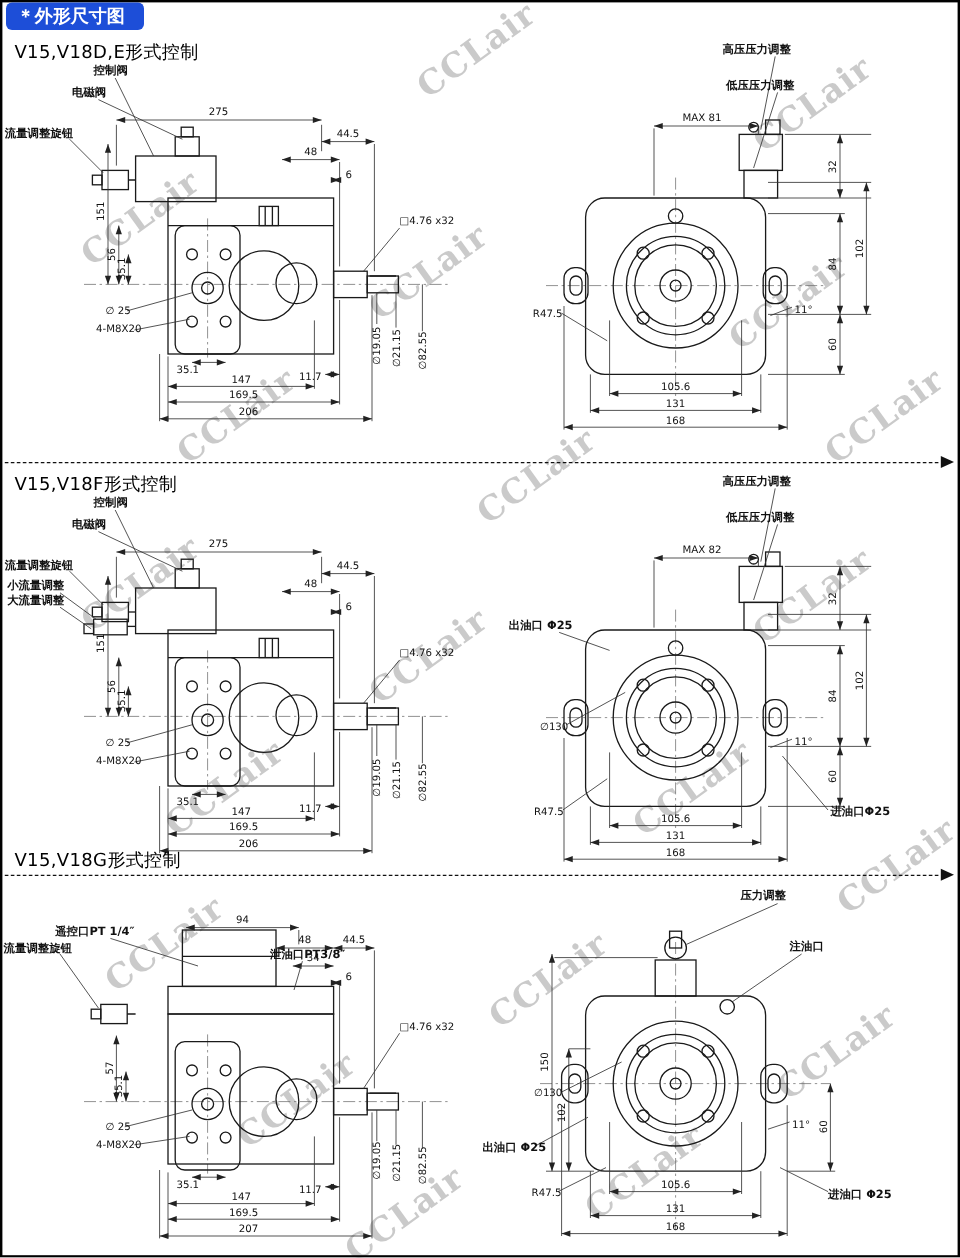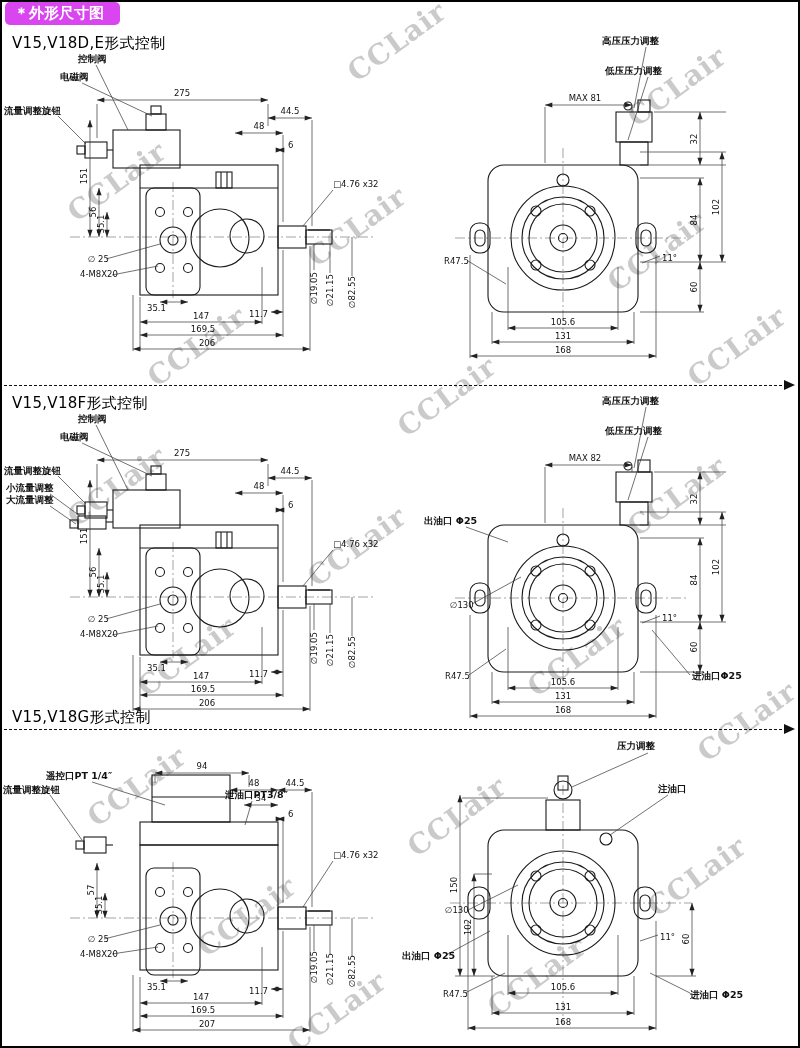--- a/index.html
+++ b/index.html
@@ -1,19 +1,19 @@
 <!DOCTYPE html>
 <html><head>
 <meta charset="utf-8">
 <style>
   * { margin:0; padding:0; box-sizing:border-box; }
   html,body { width:800px; height:1048px; }
   body { background:#fff; font-family:"DejaVu Sans", sans-serif; position:relative; overflow:hidden; }
   .frame { position:absolute; inset:0; border:2px solid #000; z-index:3; pointer-events:none; }
-  .header-tab { position:absolute; top:2px; left:5px; background:#d946ef; color:#fff; font-weight:bold;
+  .header-tab { position:absolute; top:2px; left:5px; background:#1d4ed8; color:#fff; font-weight:bold;
                 font-size:15px; line-height:1.2; padding:2px 16px 3px 9px; border-radius:5px; z-index:6; }
   .sec-title { position:absolute; left:12px; font-size:15px; font-weight:normal; color:#000; z-index:5; letter-spacing:.3px; }
   .wm { position:absolute; color:rgba(150,150,150,.5); font-family:"DejaVu Serif", serif; font-weight:bold;
         font-size:28px; letter-spacing:1px; transform:rotate(-36deg); z-index:1; white-space:nowrap; }
   svg.sec { position:absolute; left:0; z-index:2; }
   .sep { position:absolute; left:4px; right:18px; height:0; border-top:1.6px dashed #111; z-index:4; }
   .sep:after { content:""; position:absolute; right:-13px; top:-6px; width:0; height:0;
                border-left:11px solid #111; border-top:5px solid transparent; border-bottom:5px solid transparent; }
   .ln  { stroke:#1a1a1a; stroke-width:1.1; fill:none; }
   .dim { stroke:#333; stroke-width:0.7; fill:none; }

